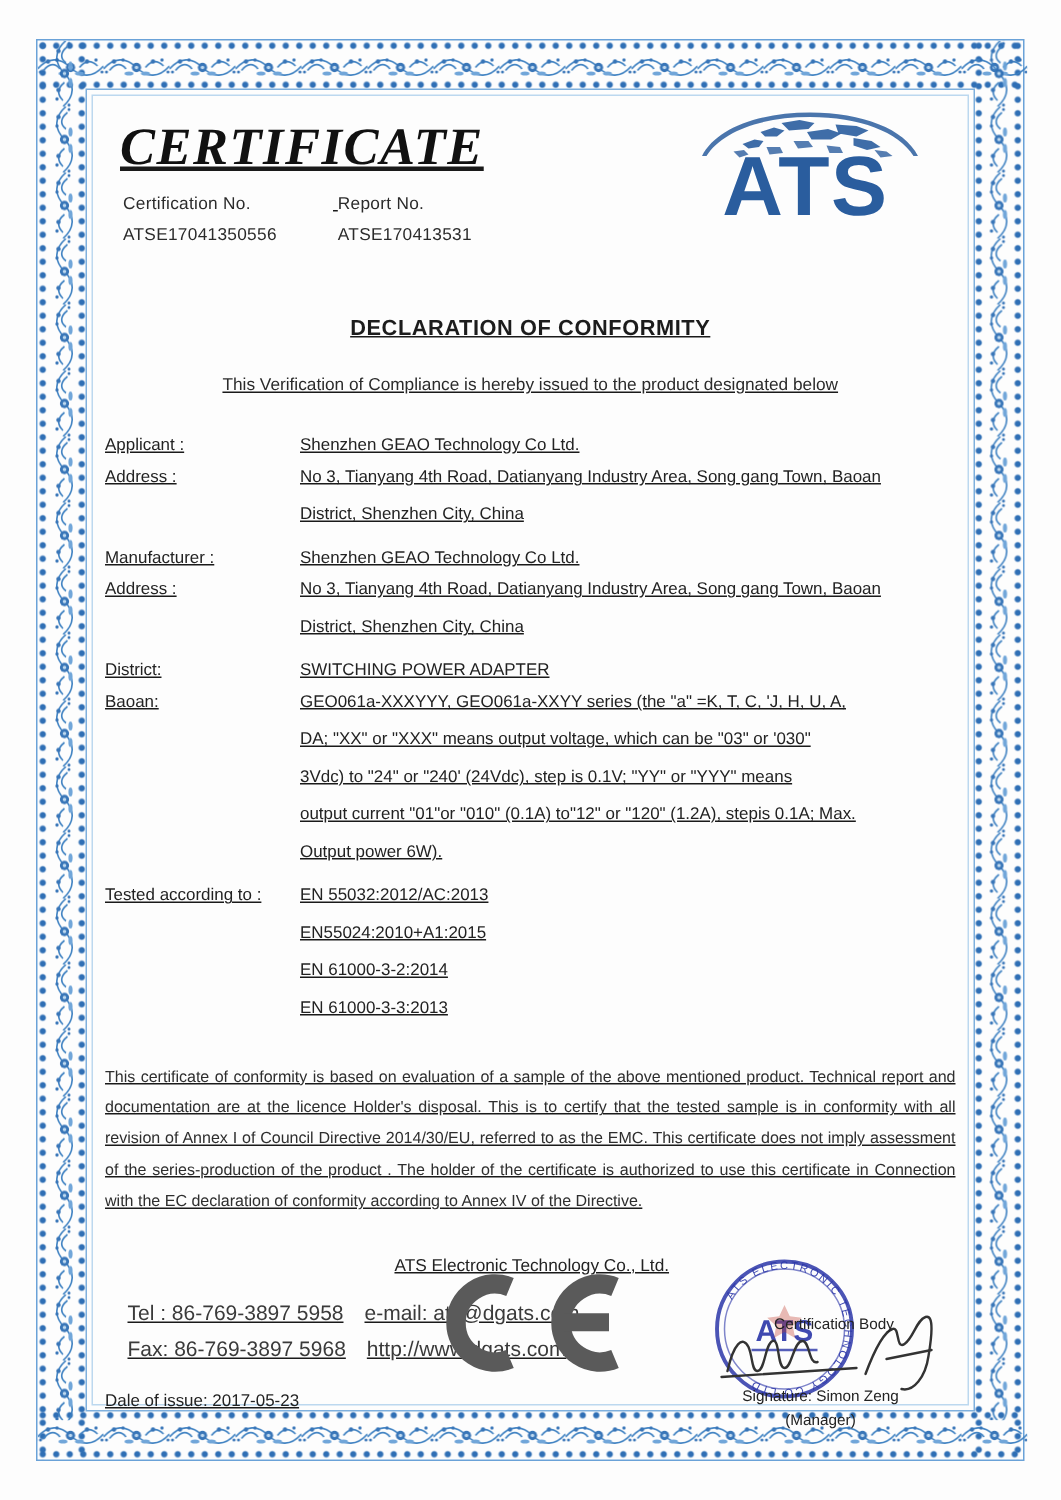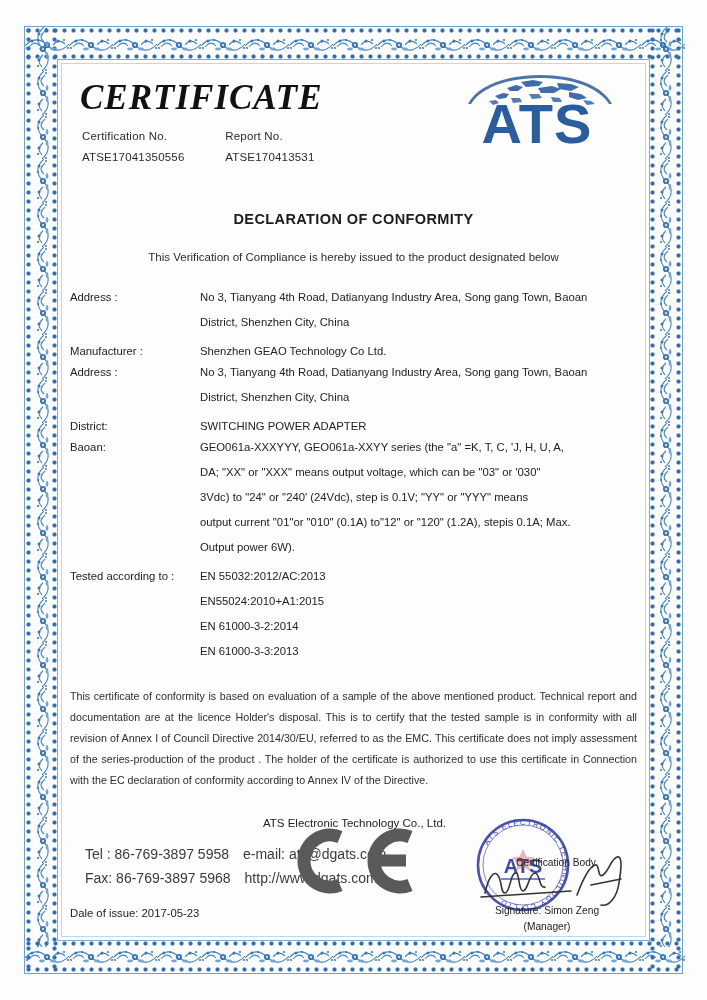--- a/index.html
+++ b/index.html
@@ -48,21 +48,21 @@
   .frame-inner2{
     position:absolute;
     left:61px;top:63px;right:61px;bottom:63px;
     border:1px solid #bcd8ef;
   }
 
   
   .content{
     position:absolute;
     left:68px;top:70px;
-    width:571px;height:860px;
+    width:571px;height:860px;text-decoration:underline;
   }
 
   .cert-title{
     font-family:"Liberation Serif", serif;
     font-style:italic;
     font-weight:bold;
     font-size:35px;
     letter-spacing:1px;
     color:#111;
     margin:8px 0 0 12px;
@@ -325,20 +325,24 @@
         </g>
       </svg>
       <div class="ats-word">ATS</div>
     </div>
 
     <div class="doc-title">DECLARATION OF CONFORMITY</div>
     <div class="doc-sub">This Verification of Compliance is hereby issued to the product designated below</div>
 
     <table class="fields">
       <tbody>
+          <tr class="tight">
+        <td class="lbl">Applicant :</td>
+        <td class="val">Shenzhen GEAO Technology Co Ltd.</td>
+      </tr>
       <tr>
         <td class="lbl">Address :</td>
         <td class="val">
           <span class="ln">No 3, Tianyang 4th Road, Datianyang Industry Area, Song gang Town, Baoan</span>
           <span class="ln">District, Shenzhen City, China</span>
         </td>
       </tr>
       <tr class="tight">
         <td class="lbl">Manufacturer :</td>
         <td class="val">Shenzhen GEAO Technology Co Ltd.</td>

